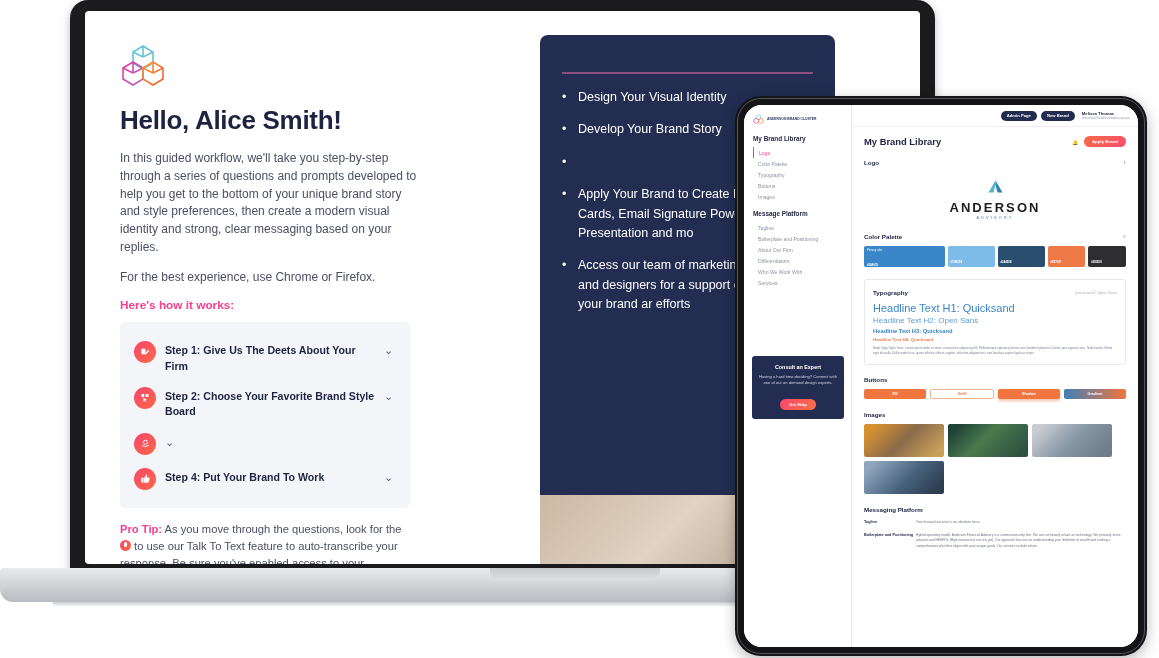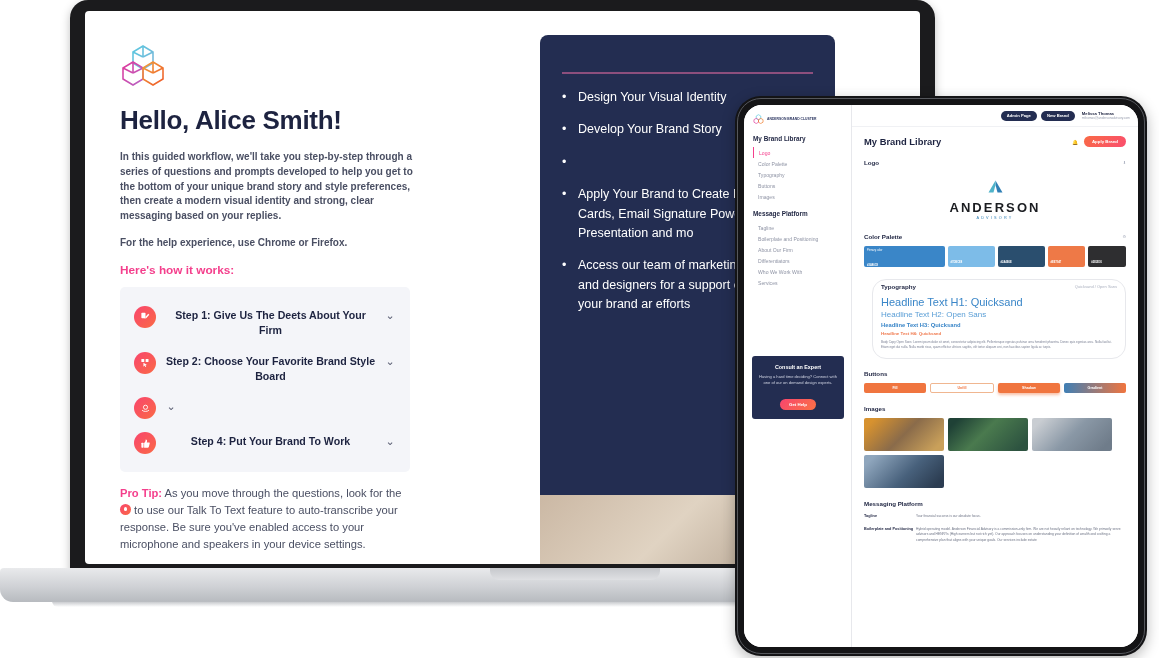--- a/index.html
+++ b/index.html
@@ -44,31 +44,31 @@
   .page { position: absolute; inset: 0; padding: 40px 0 0 0; }
   .left-col { position: absolute; left: 35px; top: 32px; width: 300px; }
 
   .logo-cubes { width: 46px; height: 44px; margin-bottom: 14px; }
 
   .greeting {
     font-size: 26px; font-weight: bold; color: #1d2340;
     letter-spacing: -.3px; margin-bottom: 14px;
   }
   .intro-p {
-    font-size: 10px; line-height: 1.48; color: #4a4f63; margin-bottom: 12px; font-weight: bold;
+    font-size: 12px; line-height: 1.48; color: #4a4f63; margin-bottom: 12px;
   }
   .works-label {
     font-size: 11.8px; font-weight: bold; color: #f43f8c; margin-bottom: 10px;
   }
 
   .steps-card {
     background: #f4f5f9; border-radius: 5px; padding: 13px 14px 11px 14px;
     width: 290px;
   }
-  .step-row { display: flex; align-items: flex-start; padding: 6px 0 7px 0; text-align: center; }
+  .step-row { display: flex; align-items: flex-start; padding: 6px 0 7px 0; }
   .step-ico {
     width: 22px; height: 22px; border-radius: 50%; flex: 0 0 22px;
     background: linear-gradient(135deg,#f9456e 0%,#fa6a45 100%);
     margin-right: 9px; position: relative;
     display: flex; align-items: center; justify-content: center;
     color: #fff; font-size: 11px; line-height: 1;
   }
   .step-txt {
     flex: 1; font-size: 10.6px; font-weight: bold; color: #1d2340;
     line-height: 1.45; padding-top: 2px; padding-right: 8px;
@@ -174,22 +174,22 @@
 
   .sw-row { display: flex; gap: 3px; margin-bottom: 12px; }
   .sw {
     height: 21px; border-radius: 2px; position: relative;
     padding: 2.5px 3px; color: #ffffff;
   }
   .sw .lab { font-size: 2.6px; display: block; line-height: 1.4; }
   .sw .hex { font-size: 2.6px; font-weight: bold; }
 
   .typo-card {
-    border: 1px solid #e7e8ec; border-radius: 14px; padding: 3px 8px 9px 8px;
-    margin-bottom: 11px; background: #fff; margin-left: 8px;
+    border: 1px solid #e7e8ec; border-radius: 3px; padding: 9px 8px 9px 8px;
+    margin-bottom: 11px; background: #fff;
   }
   .ty-h1 { font-size: 11px; color: #3a86c8; font-weight: 500; margin-bottom: 2px; }
   .ty-h2 { font-size: 8px; color: #5a9ed6; margin-bottom: 3px; }
   .ty-h3 { font-size: 5.8px; color: #3a86c8; font-weight: bold; margin-bottom: 3px; }
   .ty-h4 { font-size: 4.4px; color: #f07a4e; font-weight: bold; margin-bottom: 4px; }
   .ty-body { font-size: 3px; color: #7b8194; line-height: 1.55; }
 
   .btn-row { display: flex; gap: 4px; margin-bottom: 12px; }
   .bt {
     flex: 1; height: 10px; border-radius: 2px; font-size: 3.6px; font-weight: bold;
@@ -242,21 +242,21 @@
             </defs>
             <g fill="none" stroke-width="1.6">
               <path d="M23 3 L33 9 L33 20 L23 26 L13 20 L13 9 Z M23 3 L23 14 M23 14 L33 9 M23 14 L13 9" stroke="url(#g1)"></path>
               <path d="M13 19 L23 25 L23 36 L13 42 L3 36 L3 25 Z M13 19 L13 30 M13 30 L23 25 M13 30 L3 25" stroke="url(#g2)"></path>
               <path d="M33 19 L43 25 L43 36 L33 42 L23 36 L23 25 Z M33 19 L33 30 M33 30 L43 25 M33 30 L23 25" stroke="url(#g3)"></path>
             </g>
           </svg>
 
           <div class="greeting">Hello, Alice Smith!</div>
           <div class="intro-p">In this guided workflow, we'll take you step-by-step through a series of questions and prompts developed to help you get to the bottom of your unique brand story and style preferences, then create a modern visual identity and strong, clear messaging based on your replies.</div>
-          <div class="intro-p">For the help experience, use Chrome or Firefox.</div>
+          <div class="intro-p">For the best experience, use Chrome or Firefox.</div>
           <div class="works-label">Here's how it works:</div>
 
           <div class="steps-card">
 
             <div class="step-row">
               <div class="step-ico">
                 <svg width="11" height="11" viewBox="0 0 16 16" fill="#fff">
                     <rect x="2" y="2.5" width="6" height="8" rx="1"></rect>
                     <path d="M9 10.5 L13.5 5.5 L12 4 L7.5 9 Z"></path>
                     <path d="M7.2 9.6 L6.8 11.2 L8.4 10.8 Z"></path>

